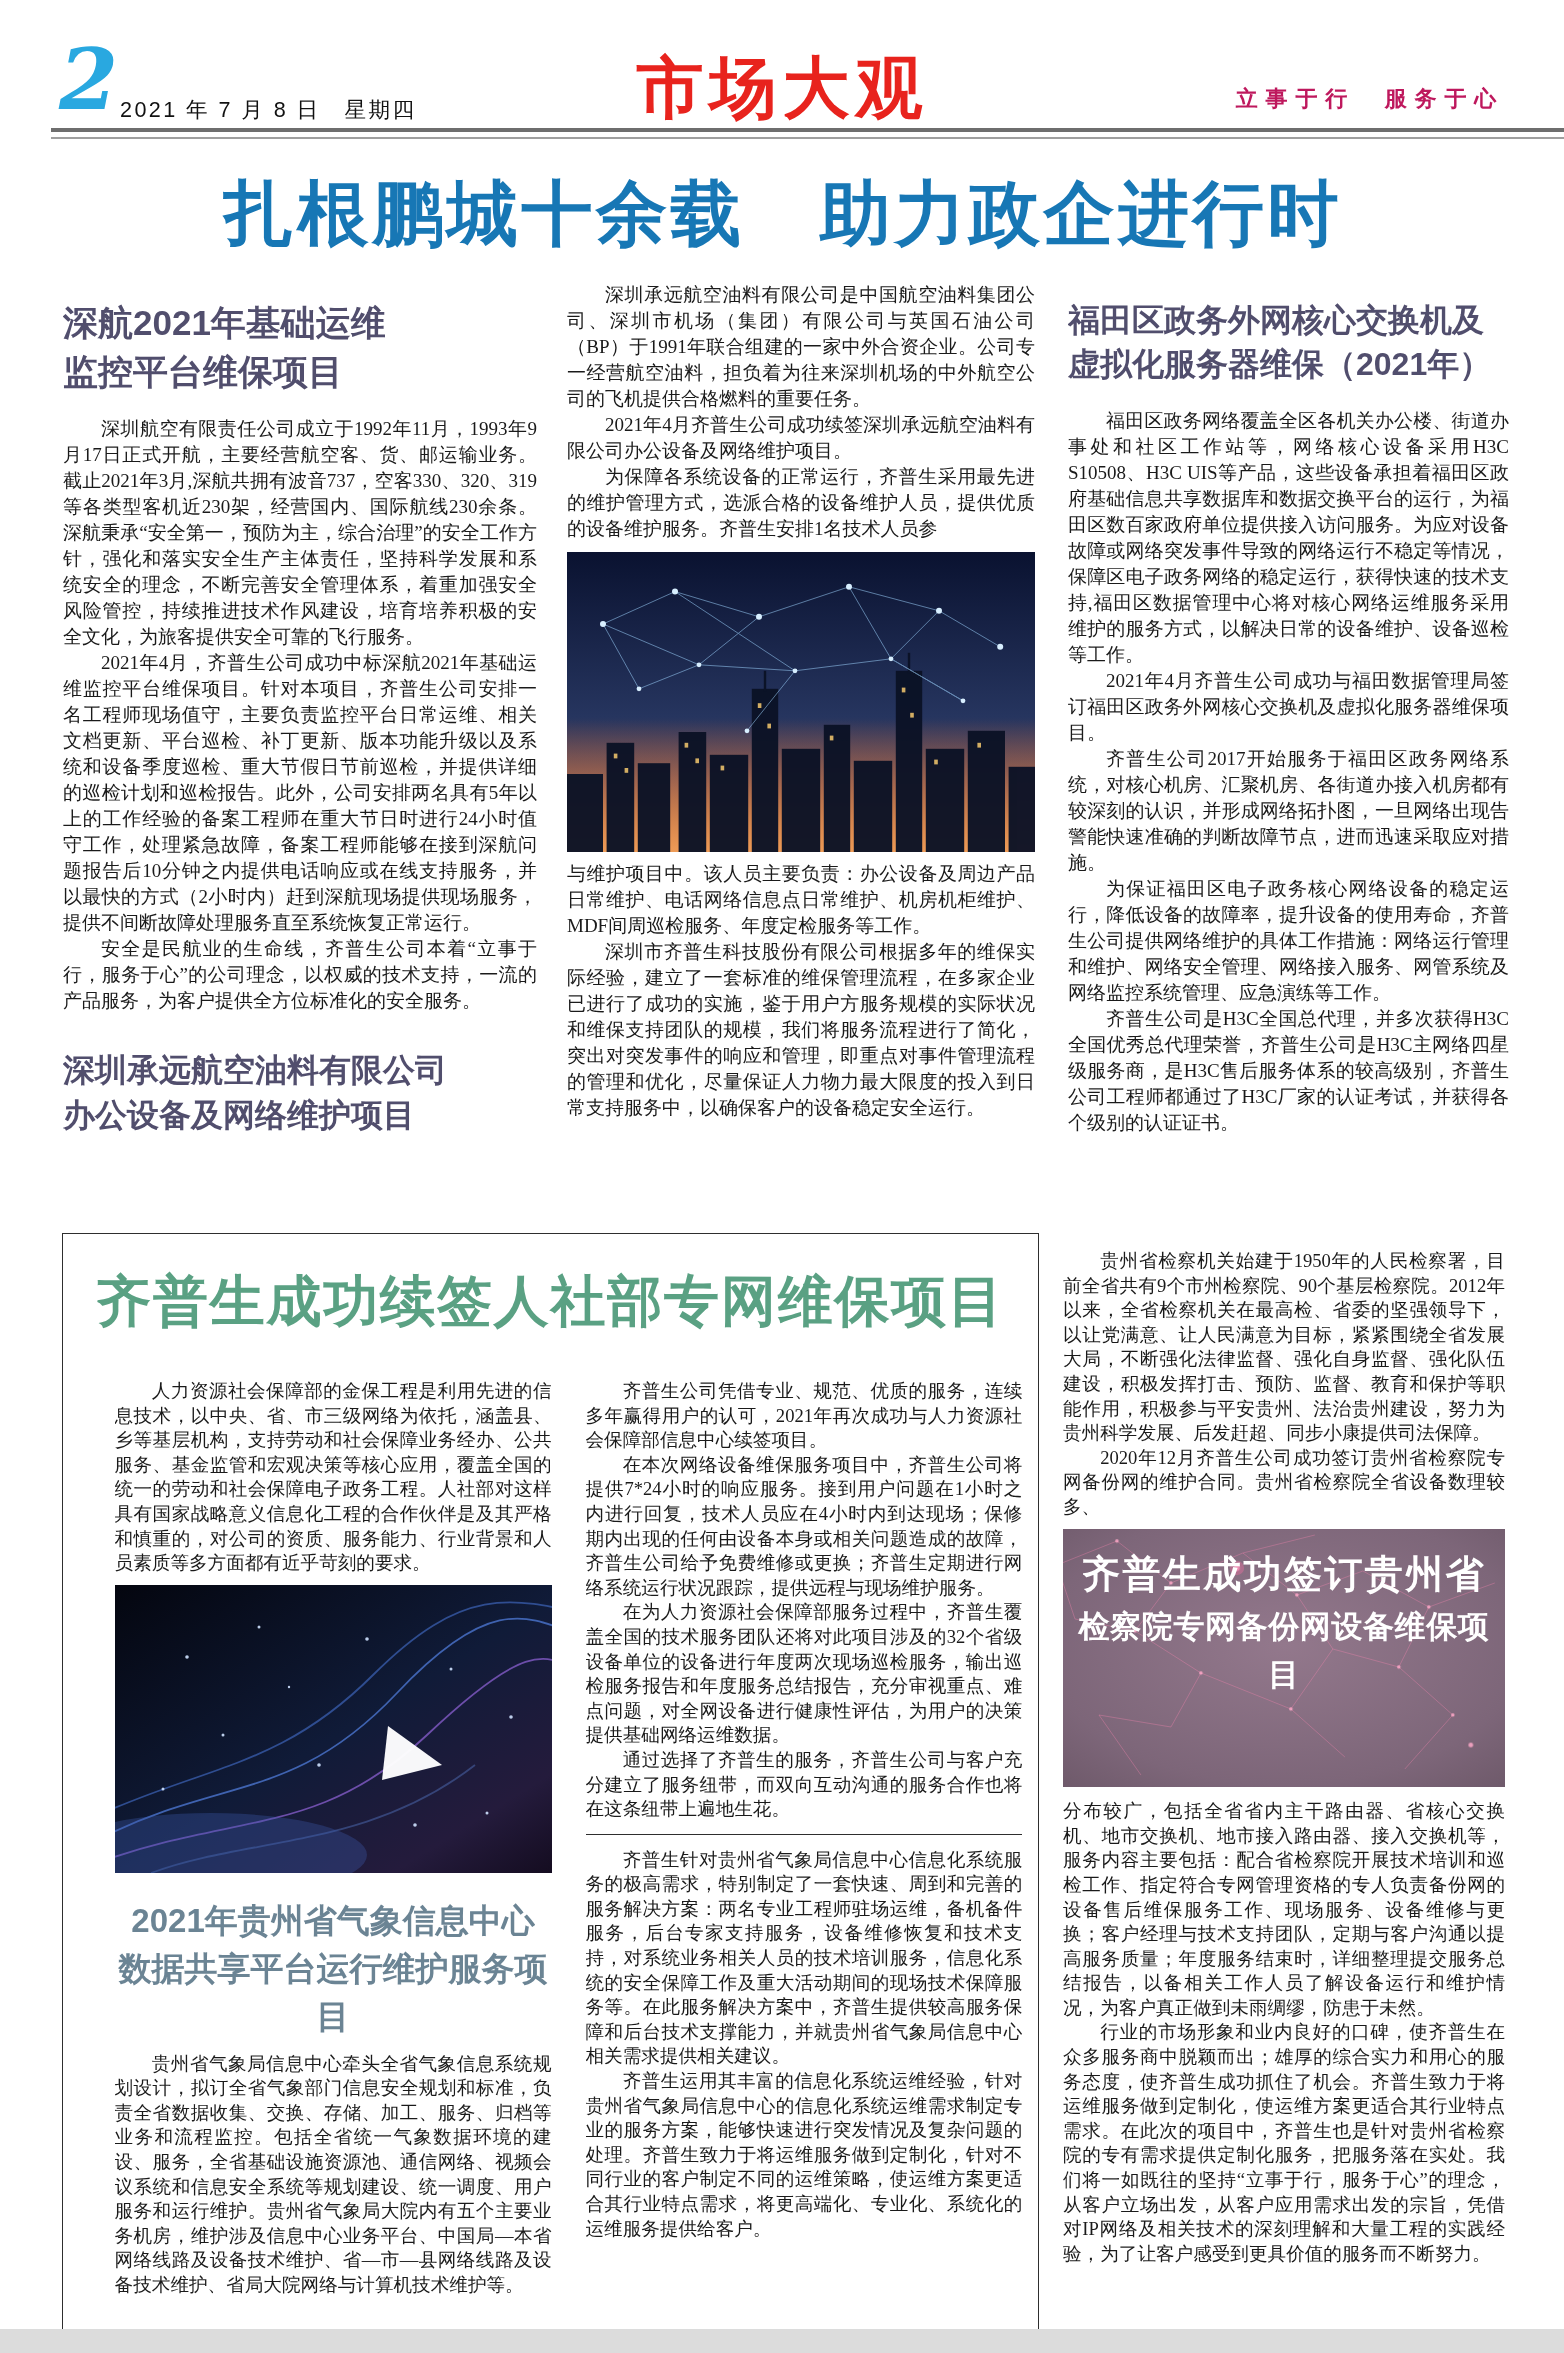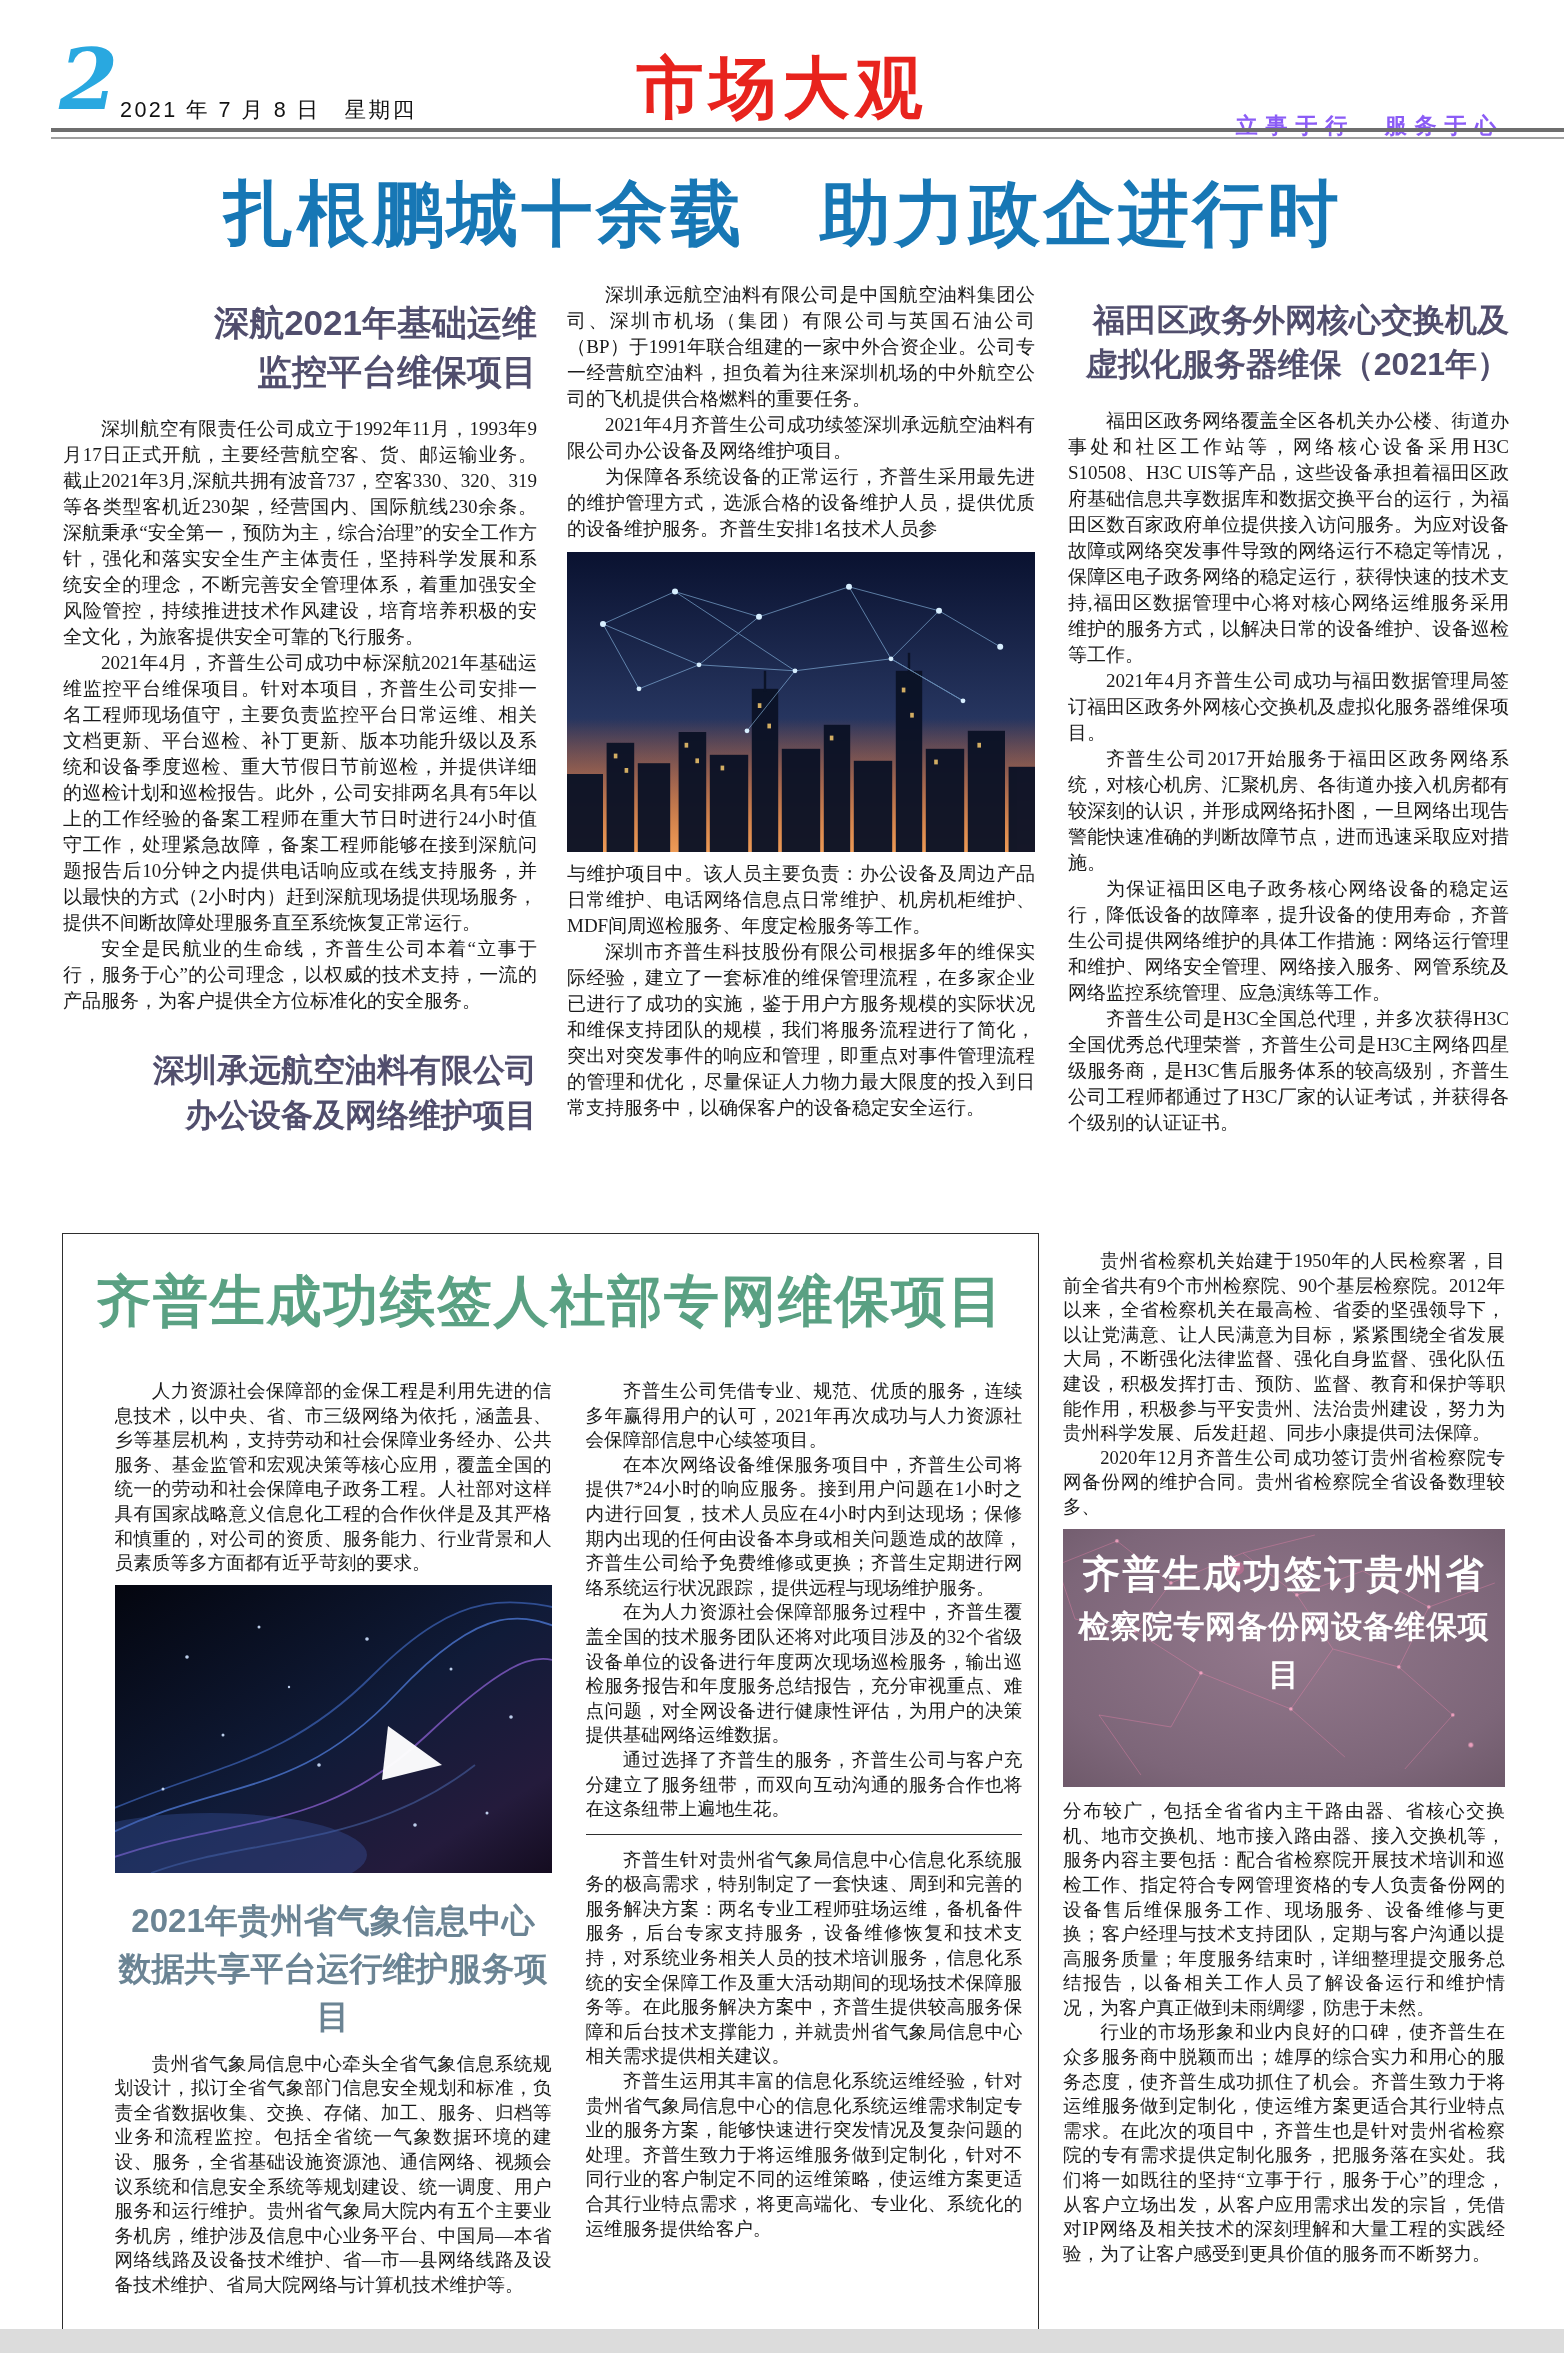--- a/index.html
+++ b/index.html
@@ -6,37 +6,37 @@
   .page{position:relative;width:1565px;height:2354px;background:#ffffff;overflow:hidden;
         font-family:"Liberation Serif","DejaVu Serif",serif;color:#1a1a1a;}
   
   .pagenum{position:absolute;left:59px;top:37px;font-family:"DejaVu Serif",serif;
            font-style:italic;font-size:85px;font-weight:bold;color:#29a8e0;line-height:1;}
   .dateline{position:absolute;left:120px;top:95px;font-family:"Liberation Sans","DejaVu Sans",sans-serif;
             font-size:21.6px;font-weight:500;letter-spacing:2.4px;color:#111;}
   .masthead{position:absolute;left:50%;top:43px;transform:translateX(-50%);
             font-family:"Liberation Serif","DejaVu Serif",serif;font-weight:900;
             font-size:67px;letter-spacing:6px;color:#e8231d;white-space:nowrap;}
-  .slogan{position:absolute;right:61px;top:111px;font-family:"Liberation Sans","DejaVu Sans",sans-serif;
-          font-size:22px;font-weight:600;letter-spacing:7.8px;color:#8b5cf6;white-space:nowrap;}
+  .slogan{position:absolute;right:61px;top:84px;font-family:"Liberation Sans","DejaVu Sans",sans-serif;
+          font-size:22px;font-weight:600;letter-spacing:7.8px;color:#be185d;white-space:nowrap;}
   .hrule1{position:absolute;left:51px;right:0;top:128px;height:4.2px;background:#6e6e6e;}
   .hrule2{position:absolute;left:51px;right:0;top:137px;height:2.4px;background:#9f9f9f;}
   
   .main-headline{position:absolute;left:0;width:1565px;top:167px;margin:0;text-align:center;
             font-family:"Liberation Sans","DejaVu Sans",sans-serif;font-weight:900;
             font-size:71px;letter-spacing:3.6px;color:#1777b5;white-space:nowrap;}
   
   .col{position:absolute;top:282px;overflow:hidden;}
   .col1{left:63px;width:474px;height:947px;}
   .col2{left:567px;width:468px;height:947px;}
   .col3{left:1068px;width:441px;height:947px;}
   .body-a p{margin:0;font-size:19px;line-height:26px;text-align:justify;text-indent:2em;}
   .body-b p{margin:0;font-size:18.6px;line-height:24.6px;text-align:justify;text-indent:2em;}
   p.noindent{text-indent:0;}
-  .atitle{margin:0;text-align:right;font-family:"Liberation Sans","DejaVu Sans",sans-serif;
+  .atitle{margin:0;text-align:left;font-family:"Liberation Sans","DejaVu Sans",sans-serif;
           font-weight:800;color:#514e6d;font-size:35px;line-height:1.4;}
   .atitle.small{font-size:32px;}
   .t-pad{padding:15.6px 0 20.4px 0;}
   .t-pad2{padding:34px 0 7.2px 0;}
   
   .photo{display:block;margin:9.6px 0;line-height:0;}
   .photo svg{display:block;}
   
   .box2{position:absolute;left:62px;top:1233px;width:975px;height:1109px;
         border:1.8px solid #2e2e2e;background:#fff;}

